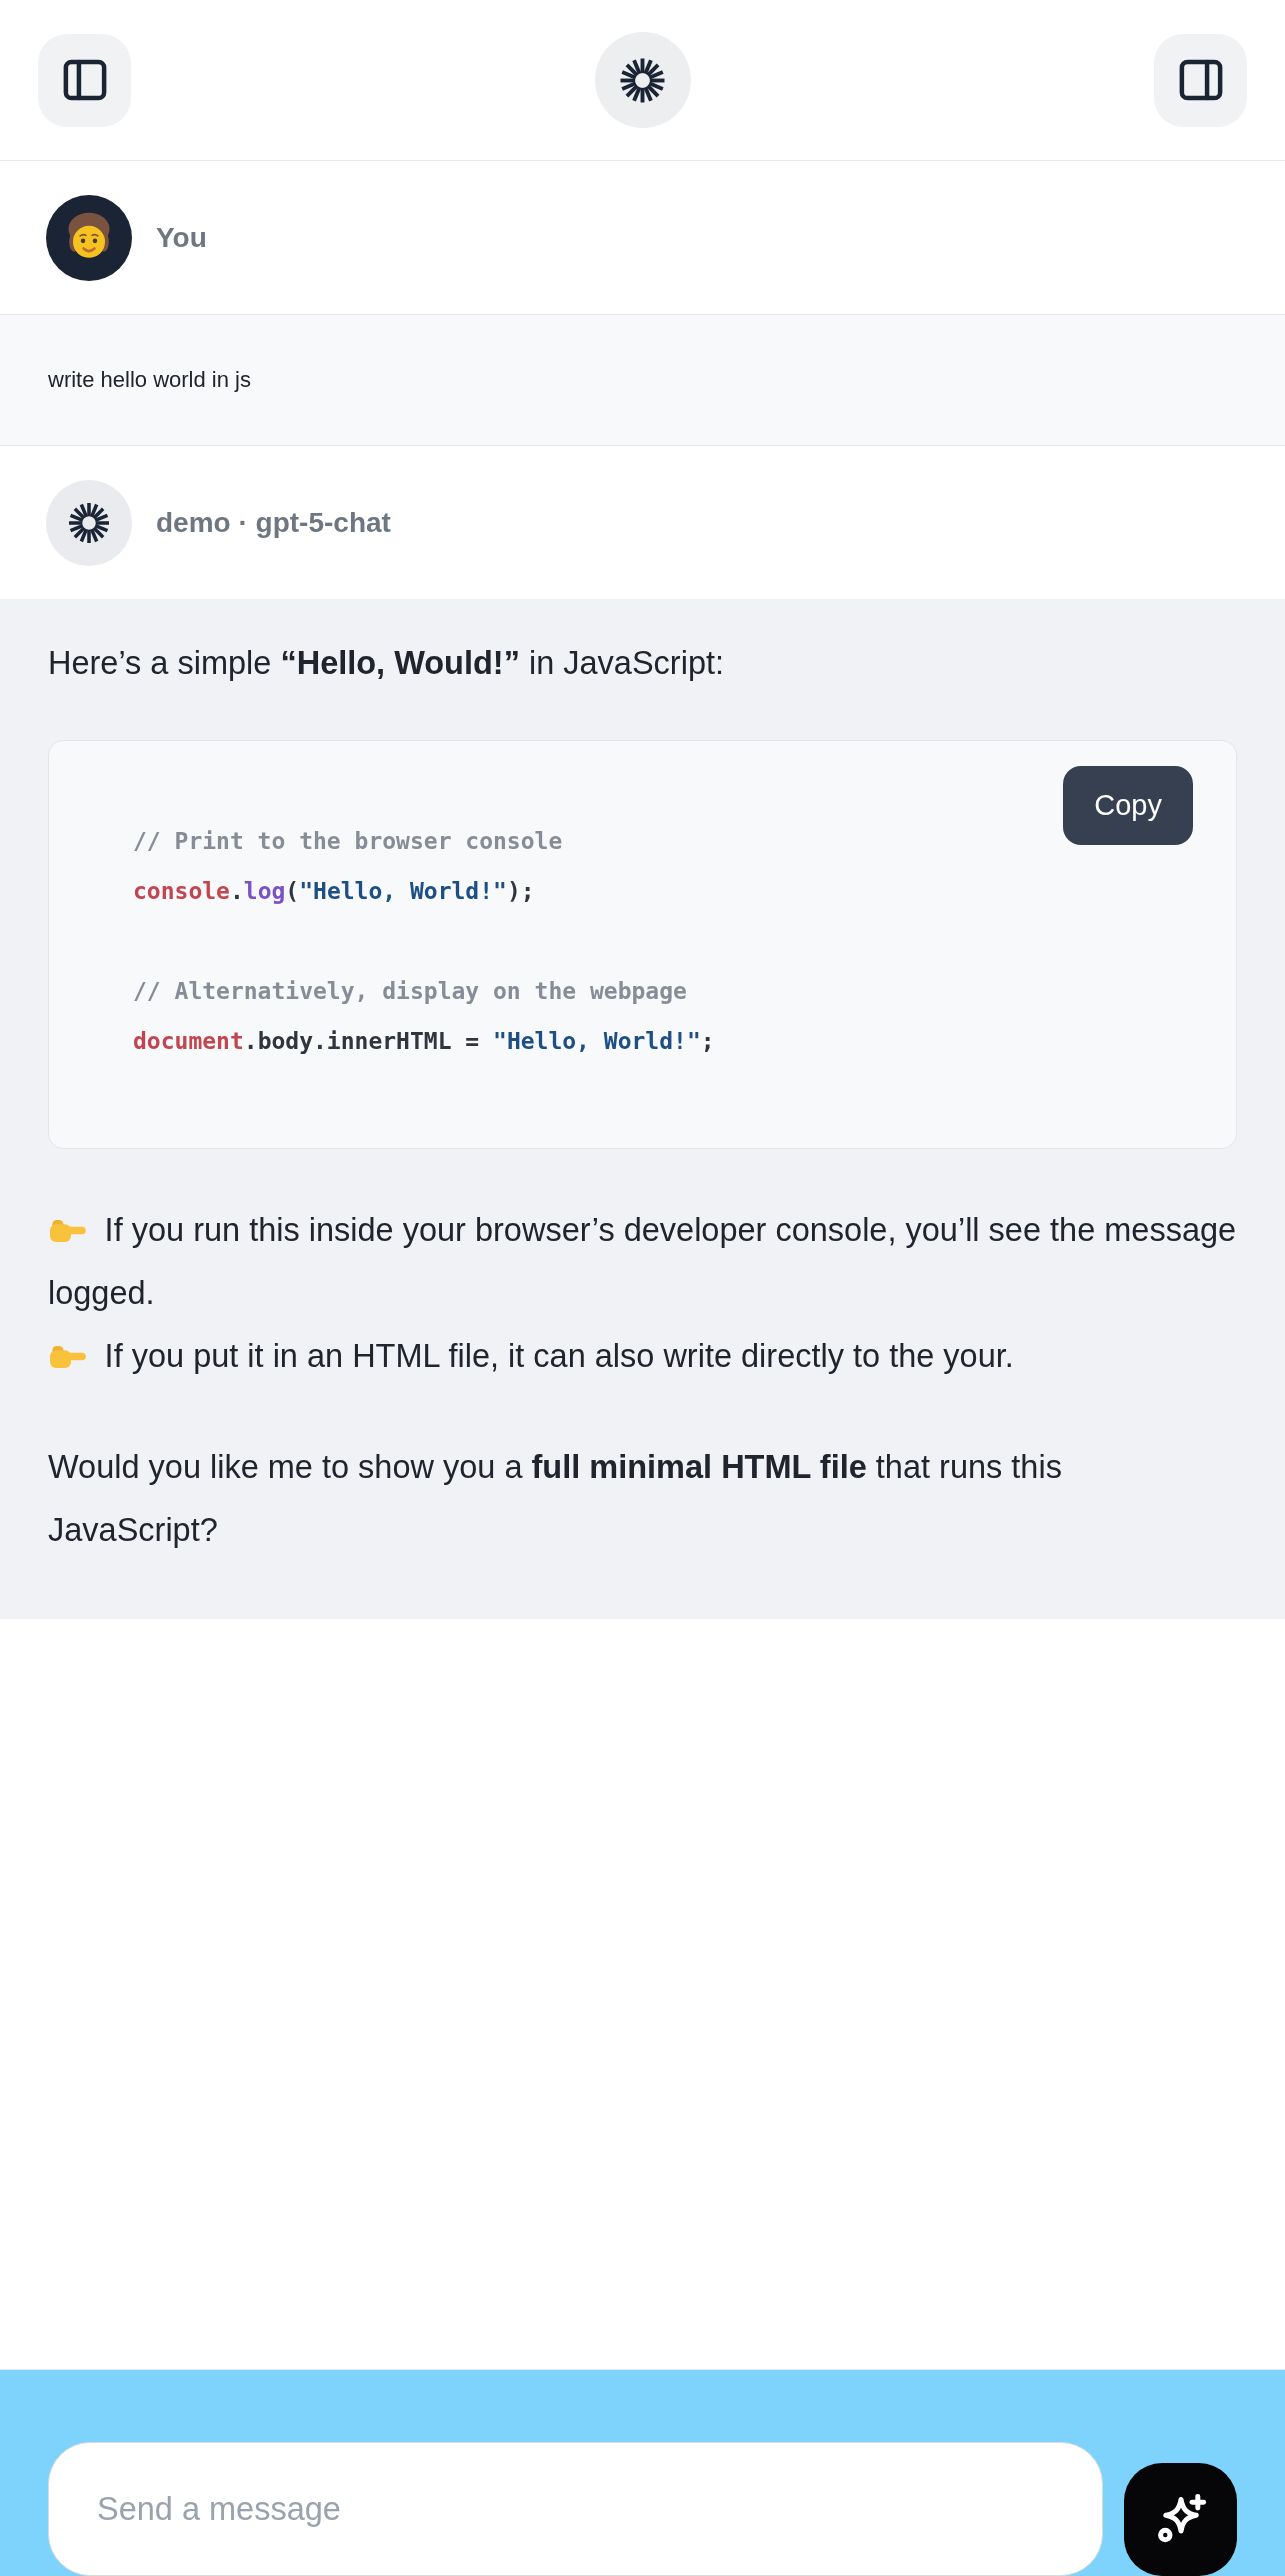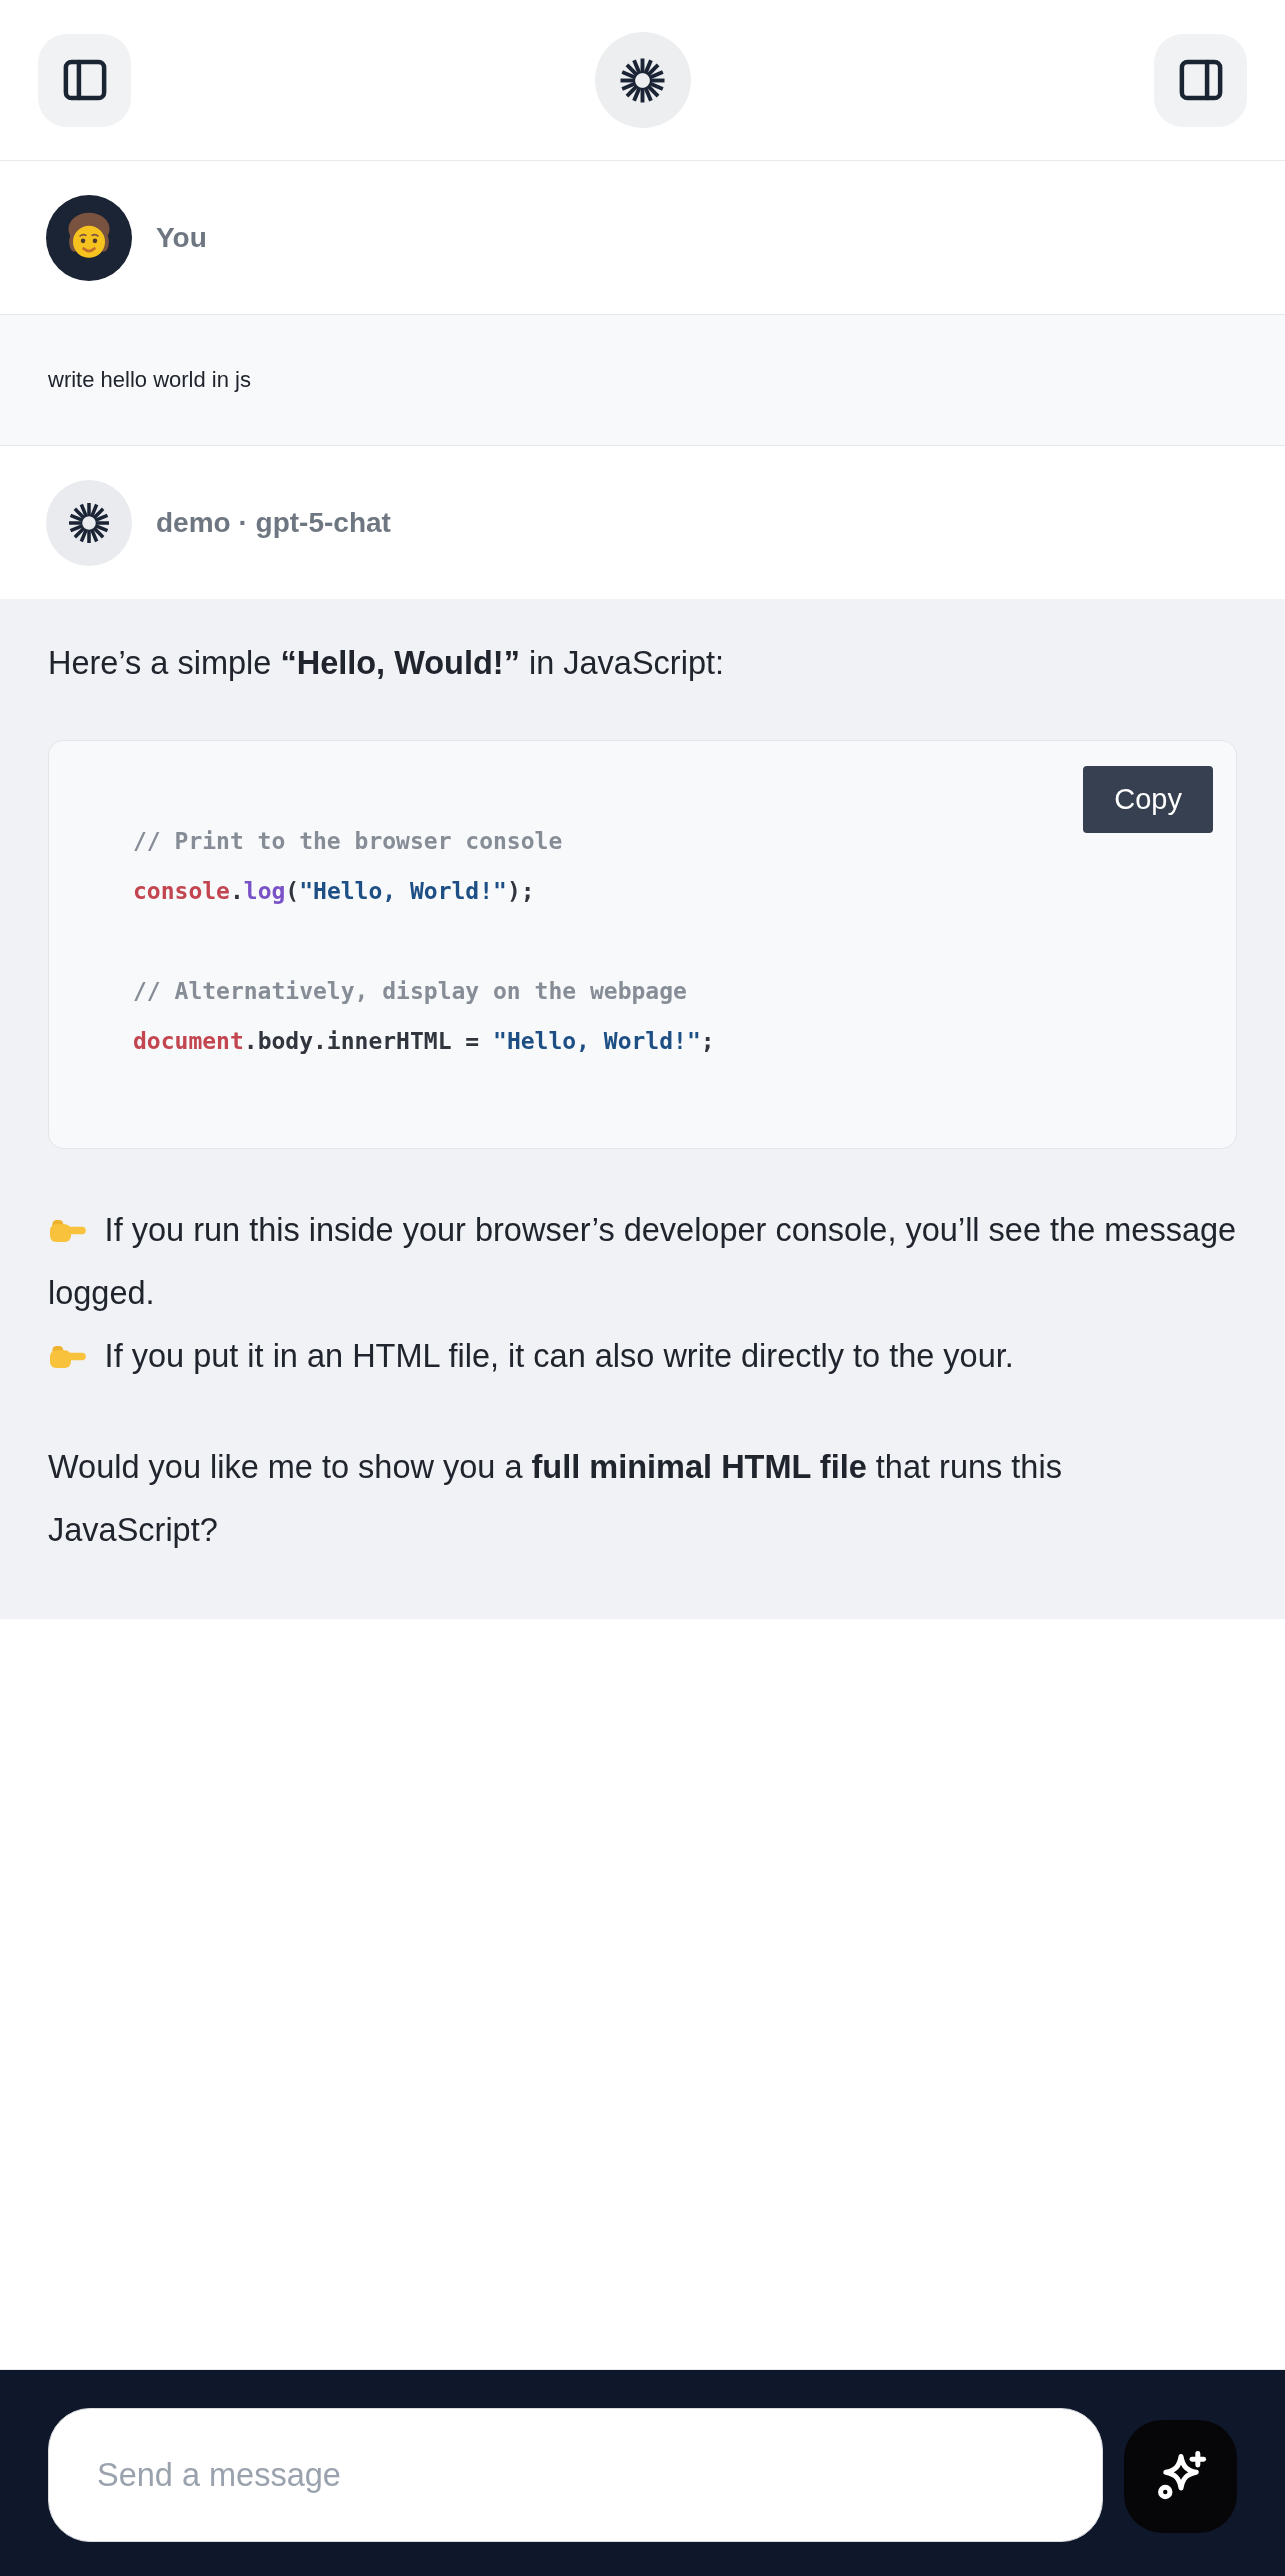--- a/index.html
+++ b/index.html
@@ -51,22 +51,22 @@
   .asst-band{background:#f1f2f5;padding:42px 48px 57px}
   .intro{margin:0;font-size:32.5px;line-height:44px}
   .intro strong,.question strong{font-weight:700}
 
   .code-card{
     margin-top:55px;position:relative;
     background:#f8f9fb;border:1.9px solid #e3e5e9;border-radius:15.3px;
     padding:75px 38px 82px 84px;
   }
   .copy-btn{
-    position:absolute;top:25px;right:23px;
-    height:67px;padding:0 31px;border:none;border-radius:4px;
+    position:absolute;top:25px;right:43px;
+    height:79px;padding:0 31px;border:none;border-radius:18px;
     background:var(--copy-bg,#364050);color:#fff;
     font-family:"Liberation Sans",sans-serif;font-size:29px;
     cursor:pointer;
   }
   .code{
     font-family:"DejaVu Sans Mono","Liberation Mono",monospace;
     font-size:23px;line-height:50px;white-space:pre;font-weight:bold;
   }
   .tok-comment{color:var(--code-comment,#868d96)}
   .tok-object{color:var(--code-object,#c2454f)}
@@ -75,23 +75,23 @@
   .tok-plain{color:var(--code-plain,#31353d)}
 
   .notes{margin-top:50px;font-size:32.5px;line-height:63px}
   .question{margin:48px 0 0;font-size:32.5px;line-height:63px}
   svg.emoji{width:40px;height:40px;vertical-align:-7.6px;margin-right:7.6px}
 
   .spacer{flex:1;background:#fff}
 
   
   .composer{
-    flex:none;height:207px;background:#0f172a;
+    flex:none;height:207px;background:#7dd3fc;
     border-top:1.9px solid #e7e9ec;
-    display:flex;align-items:flex-start;gap:21px;
+    display:flex;align-items:flex-end;gap:21px;
     padding:38px 48px 0;
   }
   .composer input{
     flex:1;height:134px;border:1.9px solid #d7dade;border-radius:42px;
     background:#fff;padding:0 48px;outline:none;
     font-family:"Liberation Sans",sans-serif;font-size:32.5px;color:#20242d;
   }
   .composer input::placeholder{color:#9aa2ad}
   .send-btn{
     flex:none;width:113px;height:113px;margin-top:11.5px;

